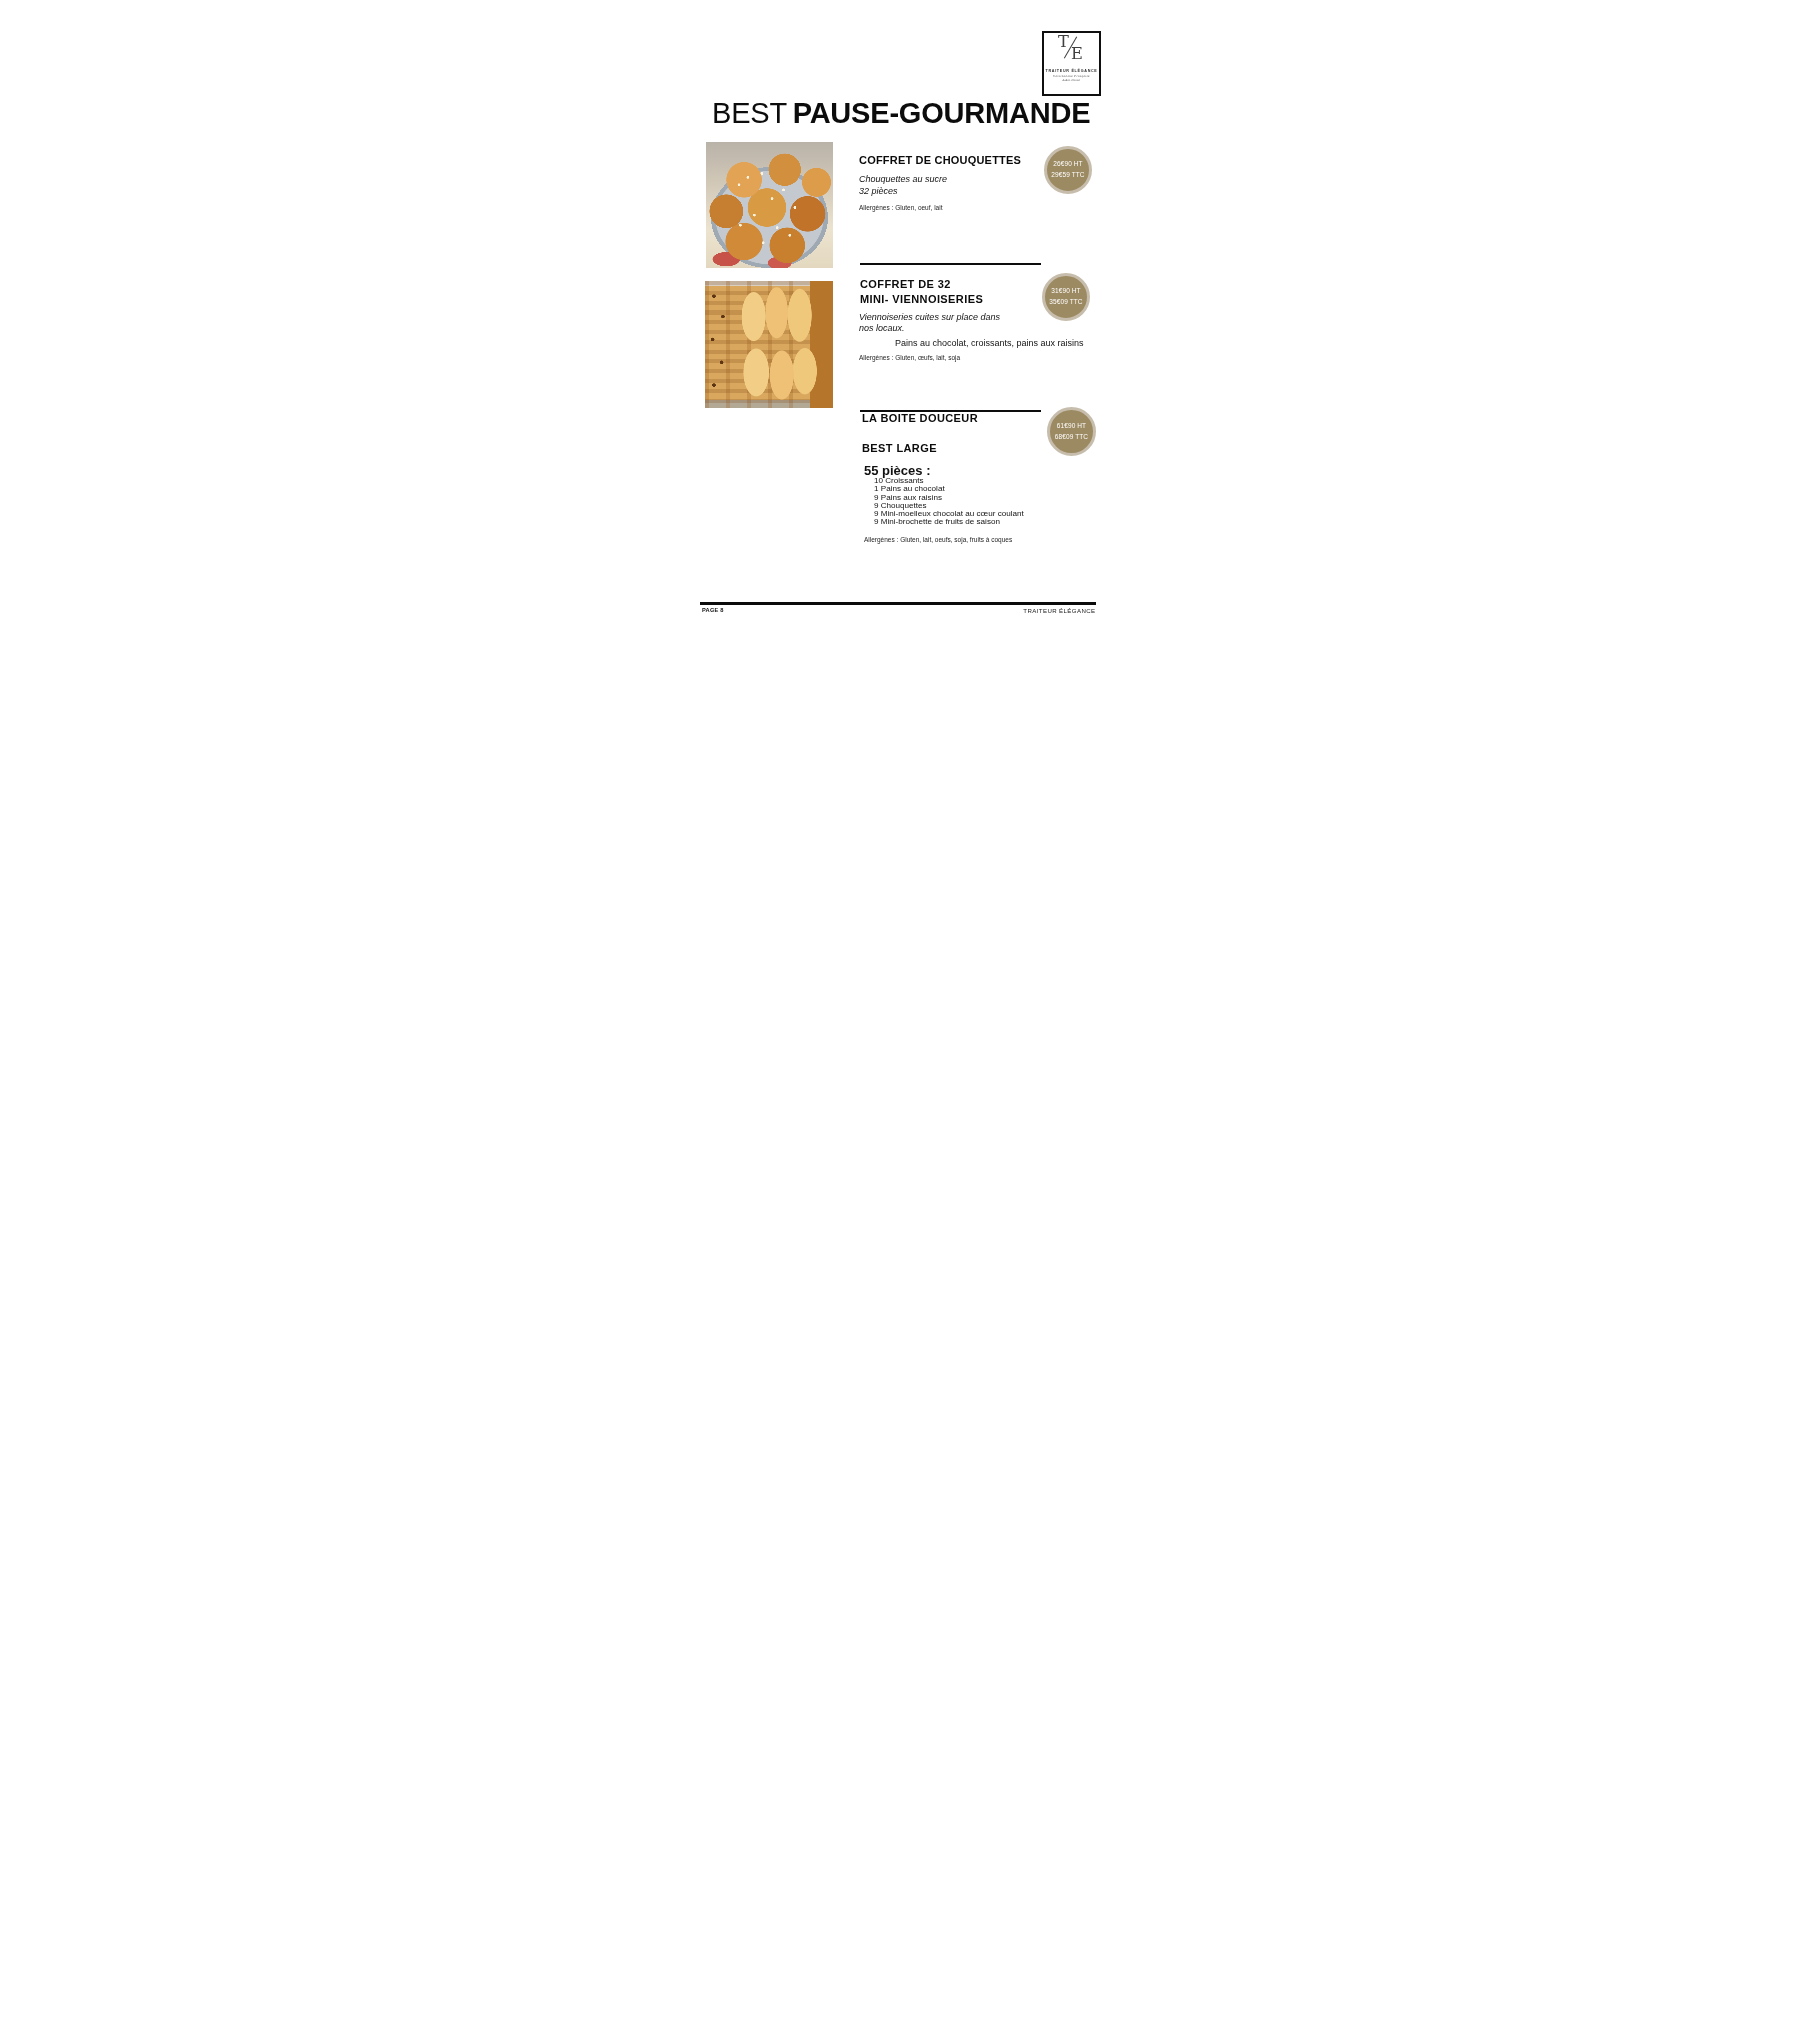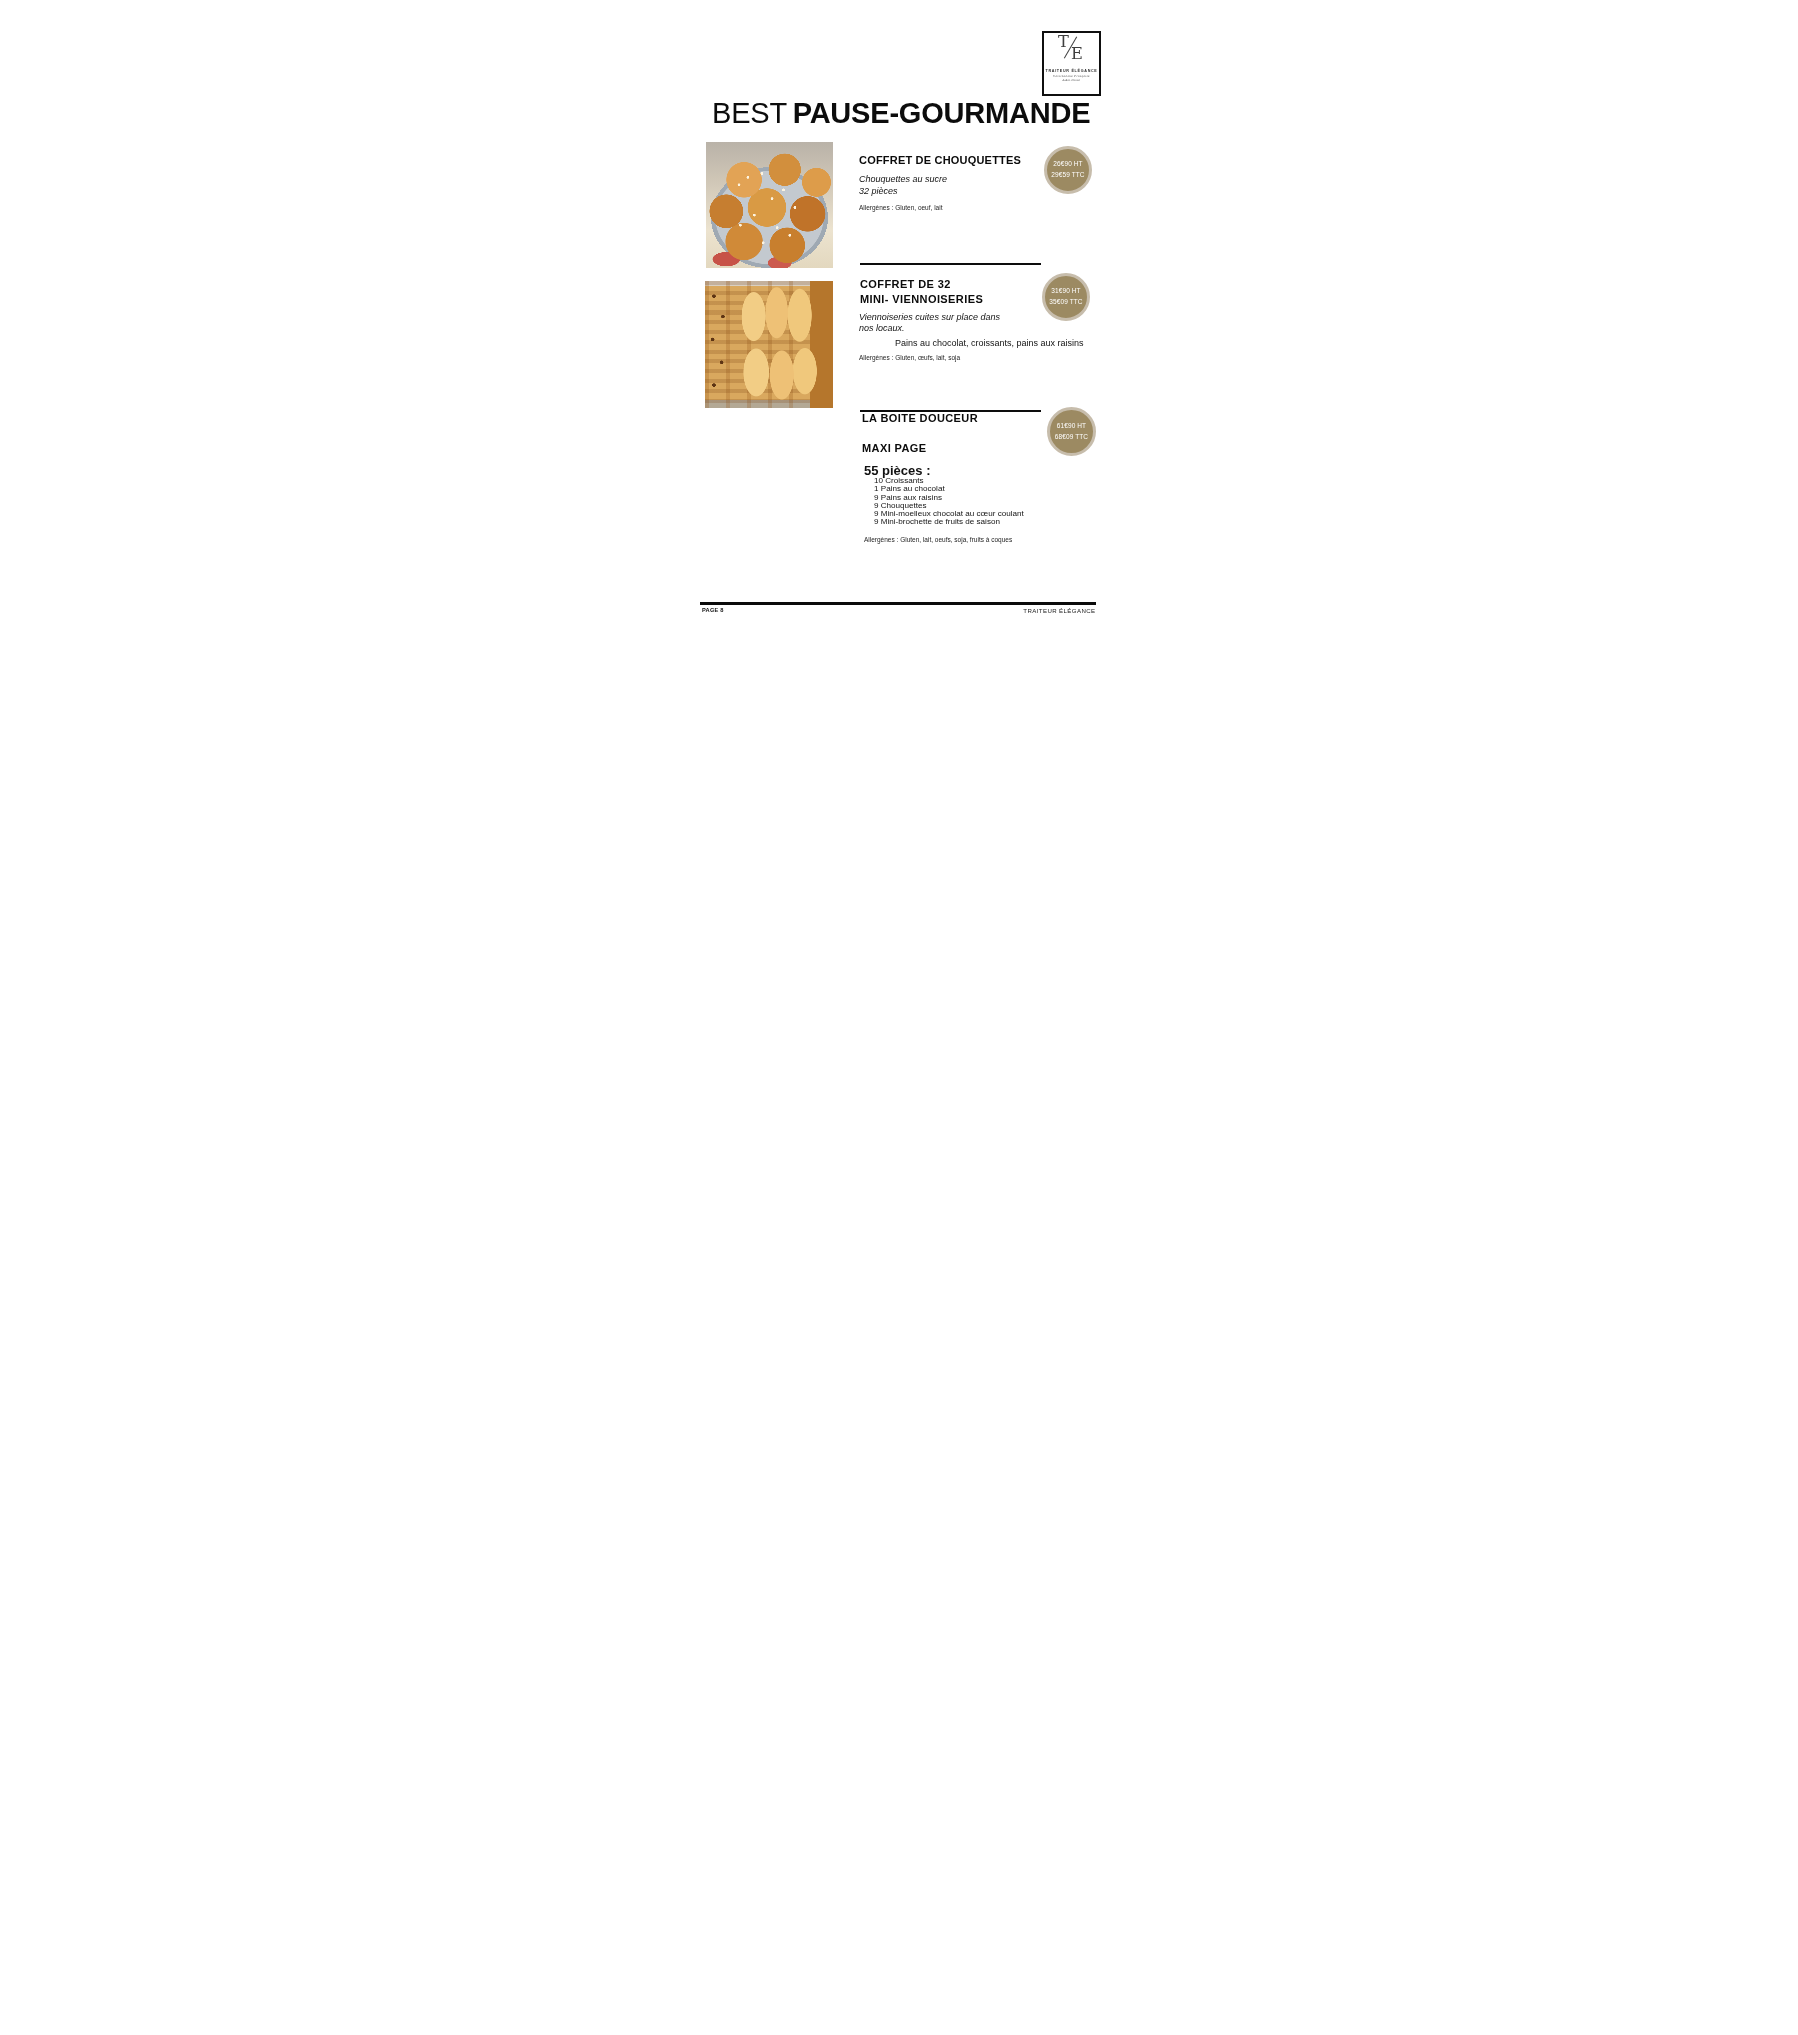--- a/index.html
+++ b/index.html
@@ -142,21 +142,21 @@
   <div class="allergens" style="left:185px;top:354px;">Allergènes : Gluten, œufs, lait, soja</div>
 
   <div class="price-circle" style="left:368px;top:273px;">
     <span class="price-line">31€90 HT</span>
     <span class="price-line">35€09 TTC</span>
   </div>
 
   <div class="divider" style="left:186px;top:410px;width:181px;"></div>
 
   <div class="prod-name name-26" style="left:188px;top:412px;">LA BOITE DOUCEUR</div>
-  <div class="prod-name name-26" style="left:188px;top:442px;">MAXI PAGE</div>
+  <div class="prod-name name-26" style="left:188px;top:442px;">BEST LARGE</div>
   <div class="pieces" style="left:190px;top:463px;">55 pièces :</div>
 
   <div class="item-list" style="left:200px;top:477px;">
     <div>10 Croissants</div>
     <div>1 Pains au chocolat</div>
     <div>9 Pains aux raisins</div>
     <div>9 Chouquettes</div>
     <div>9 Mini-moelleux chocolat au cœur coulant</div>
     <div>9 Mini-brochette de fruits de saison</div>
   </div>

